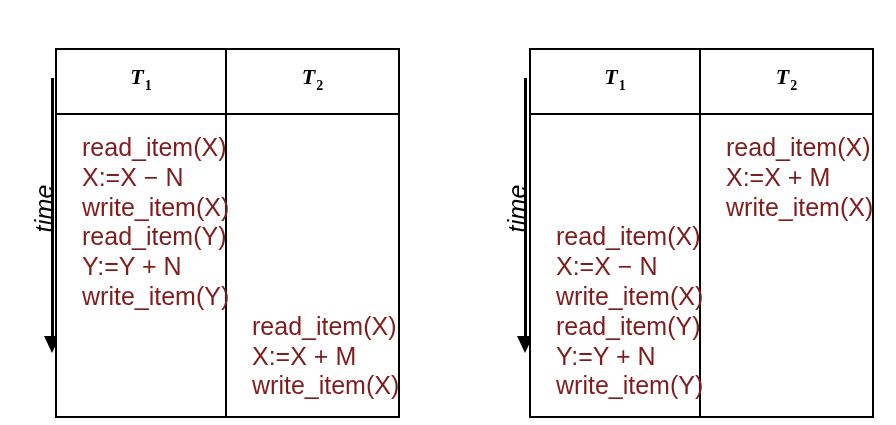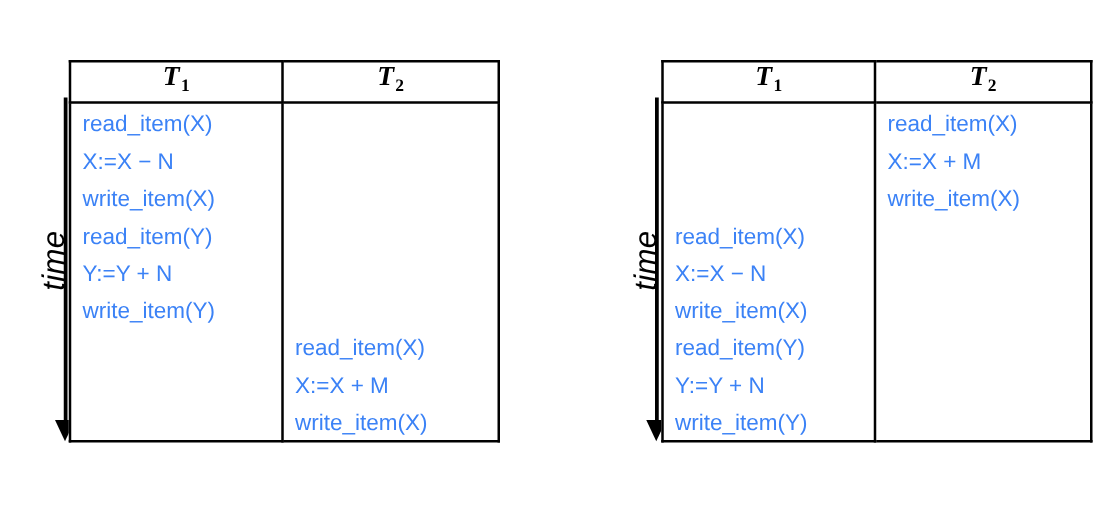--- a/index.html
+++ b/index.html
@@ -80,21 +80,21 @@
     border-collapse: collapse;
     table-layout: fixed;
     background: #ffffff;
   }
   .schedule.a .sched-table { left: 55px; top: 48px; width: 343px; }
   .schedule.b .sched-table { left: 55px; top: 48px; width: 343px; }
 
   .sched-table th,
   .sched-table td {
     border: 2px solid #000000;
-    padding: 0;
+    padding: 16px;
     vertical-align: top;
     background: #ffffff;
   }
   .sched-table col.c1 { width: 170px; }
   .sched-table col.c2 { width: 173px; }
 
   .sched-table th {
     height: 31px;
     text-align: center;
     vertical-align: middle;
@@ -121,23 +121,23 @@
     position: relative;
     height: 269px;
   }
   .op-line {
     position: absolute;
     left: 9px;
     right: 2px;
     height: 30px;
     line-height: 30px;
     font-family: "Liberation Sans", sans-serif;
-    font-size: 18px;
+    font-size: 25px;
     white-space: nowrap;
-    color: #3b82f6;
+    color: #7f1d1d;
   }
 
   
   .caption {
     position: absolute;
     top: 360px;
     font-family: "Liberation Sans", sans-serif;
     font-size: 25px;
     line-height: 32px;
     text-align: center;

